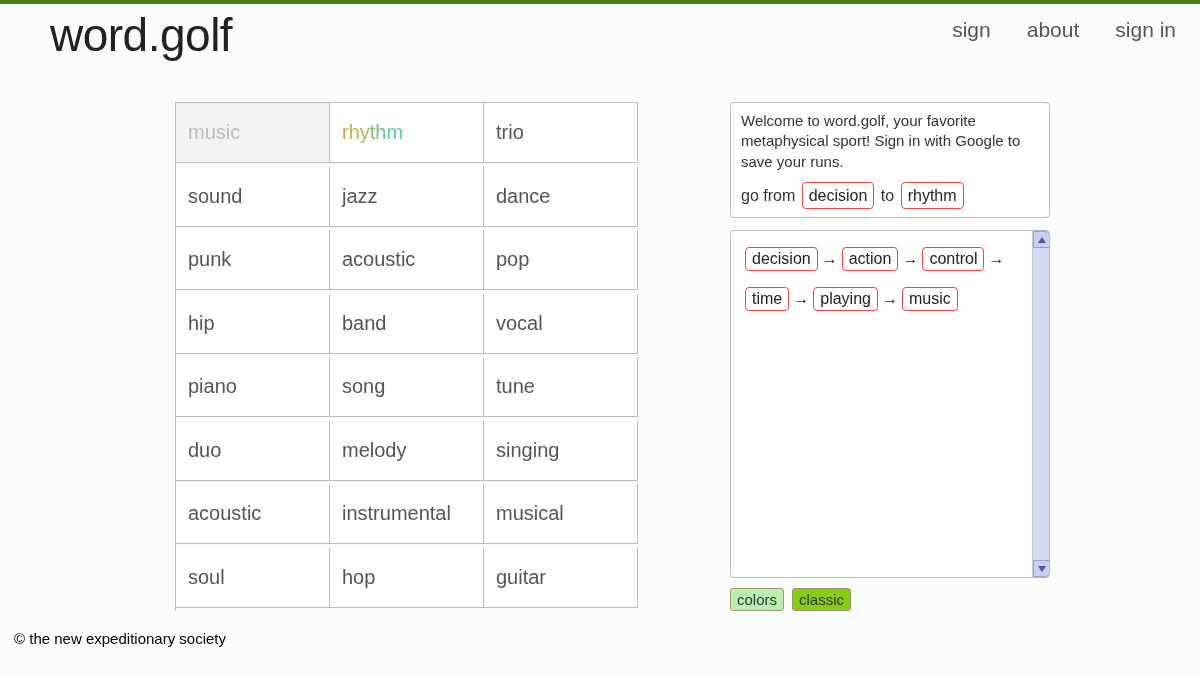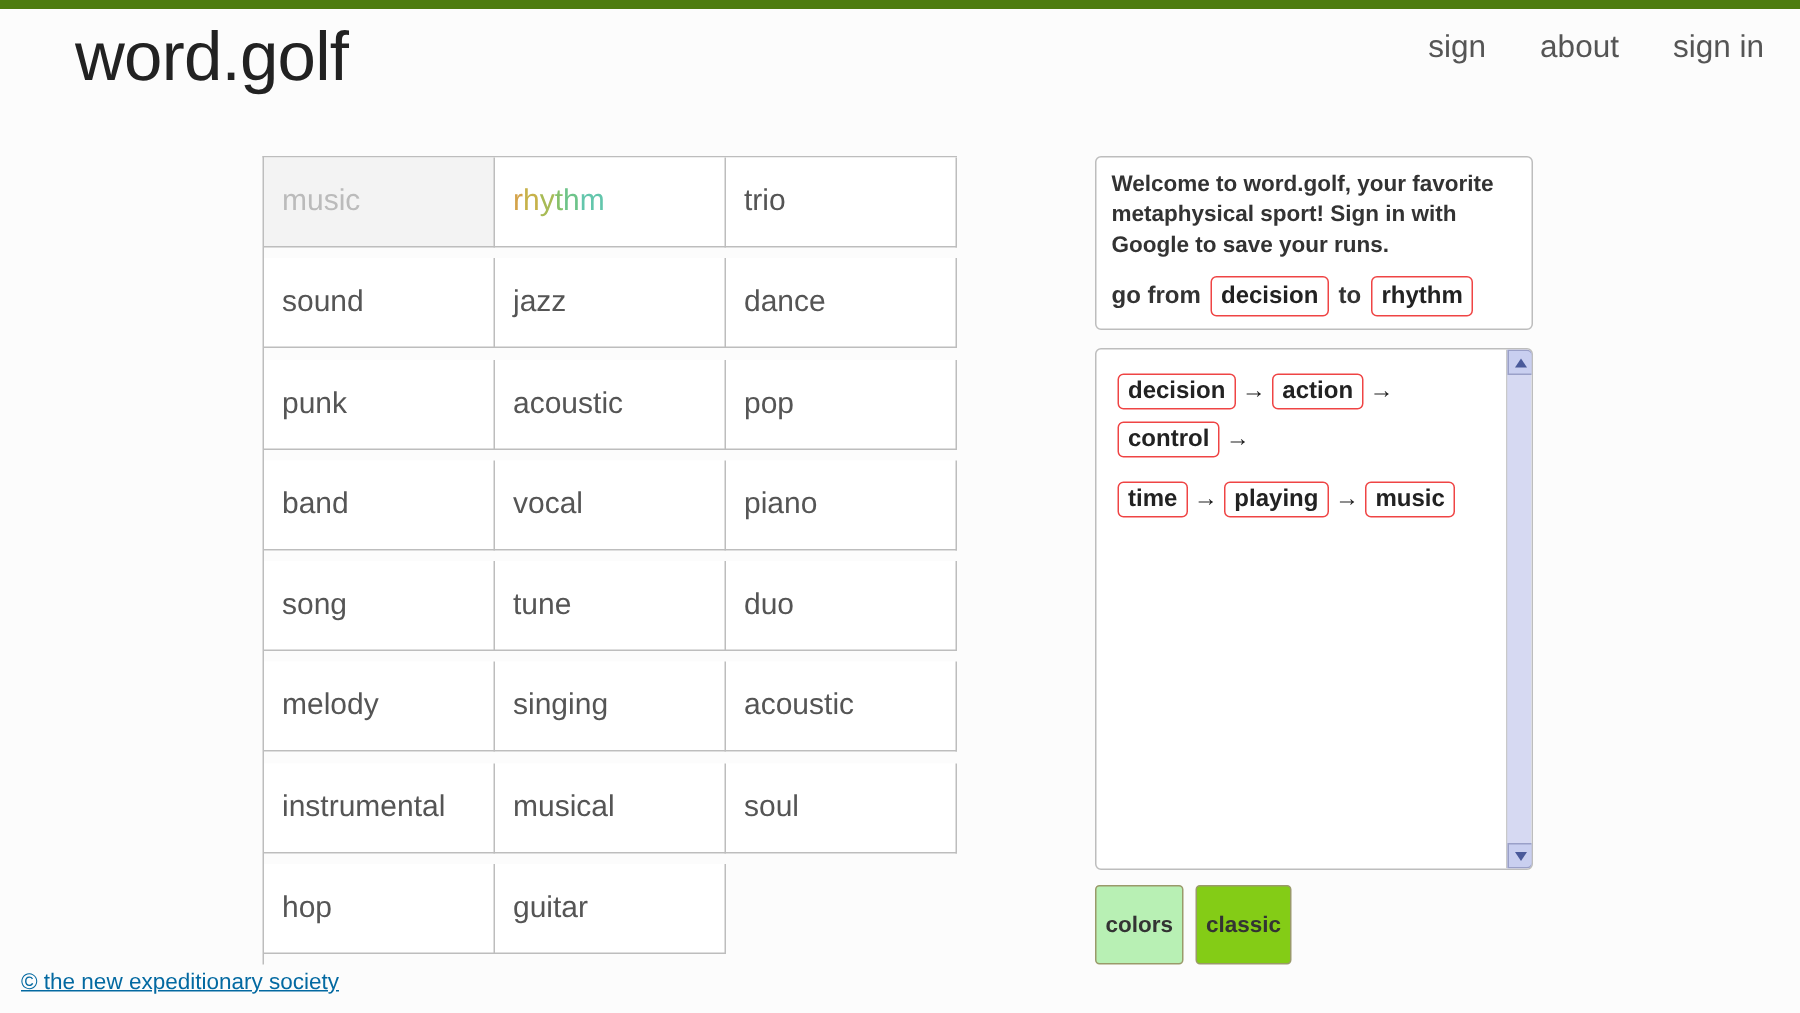--- a/index.html
+++ b/index.html
@@ -4,21 +4,21 @@
 <style>
   * { box-sizing: border-box; margin: 0; padding: 0; }
   html, body { width: 1200px; height: 675px; overflow: hidden; }
   body {
     font-family: Arial, Helvetica, sans-serif;
     background: #fcfcfc;
     color: #444;
     position: relative;
   }
   .topbar {
-    border-top: 6px solid #4d7c0f;
+    border-top: 4px solid #4d7c0f;
     display: flex;
     justify-content: space-between;
     align-items: flex-start;
     padding: 0 20px 0 50px;
   }
   .brand {
     font-size: 46px;
     font-weight: 400;
     color: #222;
     letter-spacing: -0.5px;
@@ -61,24 +61,23 @@
   }
   .cell.current {
     background: #f3f3f3;
     color: #bbb;
   }
   .rainbow-wrapper { display: inline-flex; }
   .rainbow-wrapper span { font-size: 20px; font-weight: 400; }
 
   
   .side {
-    width: 292px;
+    width: 320px;
     display: flex;
     flex-direction: column;
-    font-weight: bold;
   }
   .panel {
     border: 1px solid #bdbdbd;
     border-radius: 4px;
     background: #fff;
     padding: 8px 10px;
     font-size: 15px;
     color: #333;
     line-height: 1.35;
   }
@@ -152,34 +151,33 @@
 
   .theme-row {
     display: flex;
     gap: 8px;
     margin-top: 10px;
     font-size: 15px;
   }
   .theme-btn {
     border: 1px solid #9a9a6a;
     border-radius: 3px;
-    padding: 17px 6px;
+    padding: 2px 6px;
     cursor: pointer;
     color: #333;
   }
   .theme-colors { background: #b8f0b4; }
   .theme-classic { background: #84cc16; }
 
   .footer {
     position: absolute;
-    bottom: 12px;
+    bottom: 28px;
     left: 14px;
     font-size: 15px;
-    color: #0369a1;
-    text-decoration: underline;
+    color: #000000;
   }
 </style>
 </head>
 <body>
 
 <div class="topbar">
   <div class="brand">word.golf</div>
   <div class="nav">
     <span>sign</span>
     <span>about</span>
@@ -200,20 +198,21 @@
           <span style="color: rgb(99, 198, 172);">m</span>
         </span>
       </div>
       <div class="cell">trio</div>
       <div class="cell">sound</div>
       <div class="cell">jazz</div>
       <div class="cell">dance</div>
       <div class="cell">punk</div>
       <div class="cell">acoustic</div>
       <div class="cell">pop</div>
+      <div class="cell">hip</div>
       <div class="cell">band</div>
       <div class="cell">vocal</div>
       <div class="cell">piano</div>
       <div class="cell">song</div>
       <div class="cell">tune</div>
       <div class="cell">duo</div>
       <div class="cell">melody</div>
       <div class="cell">singing</div>
       <div class="cell">acoustic</div>
       <div class="cell">instrumental</div>

